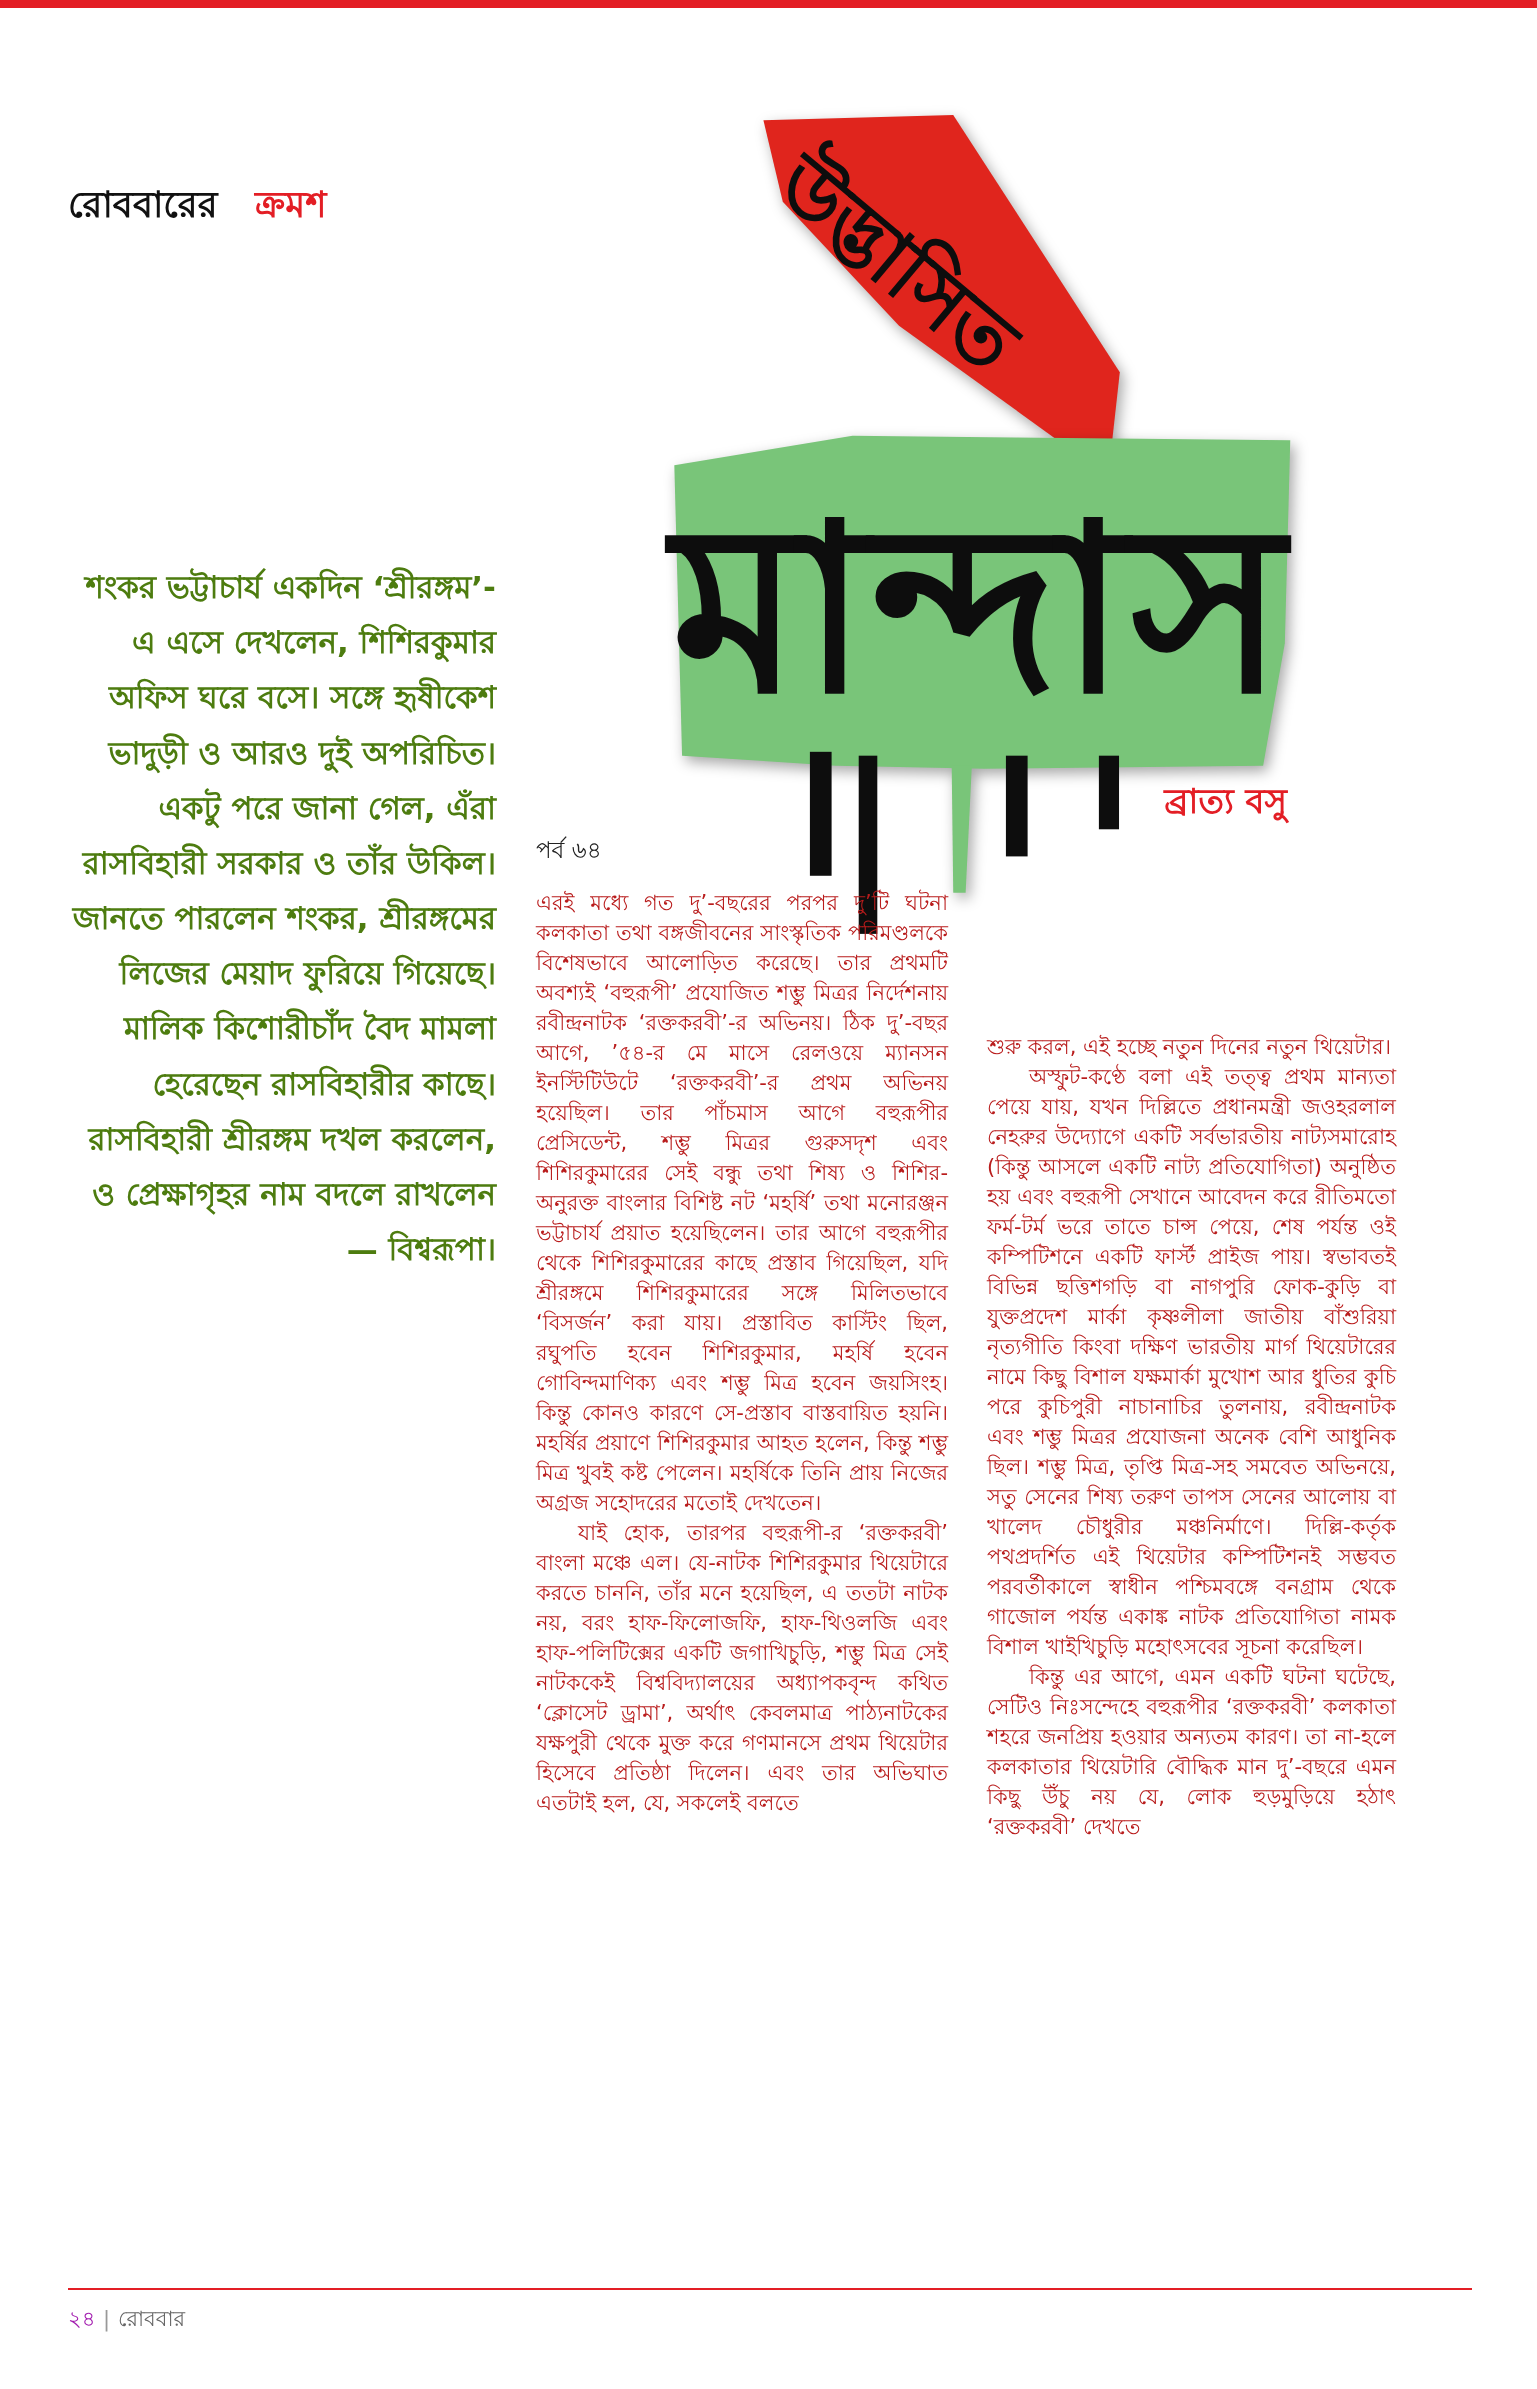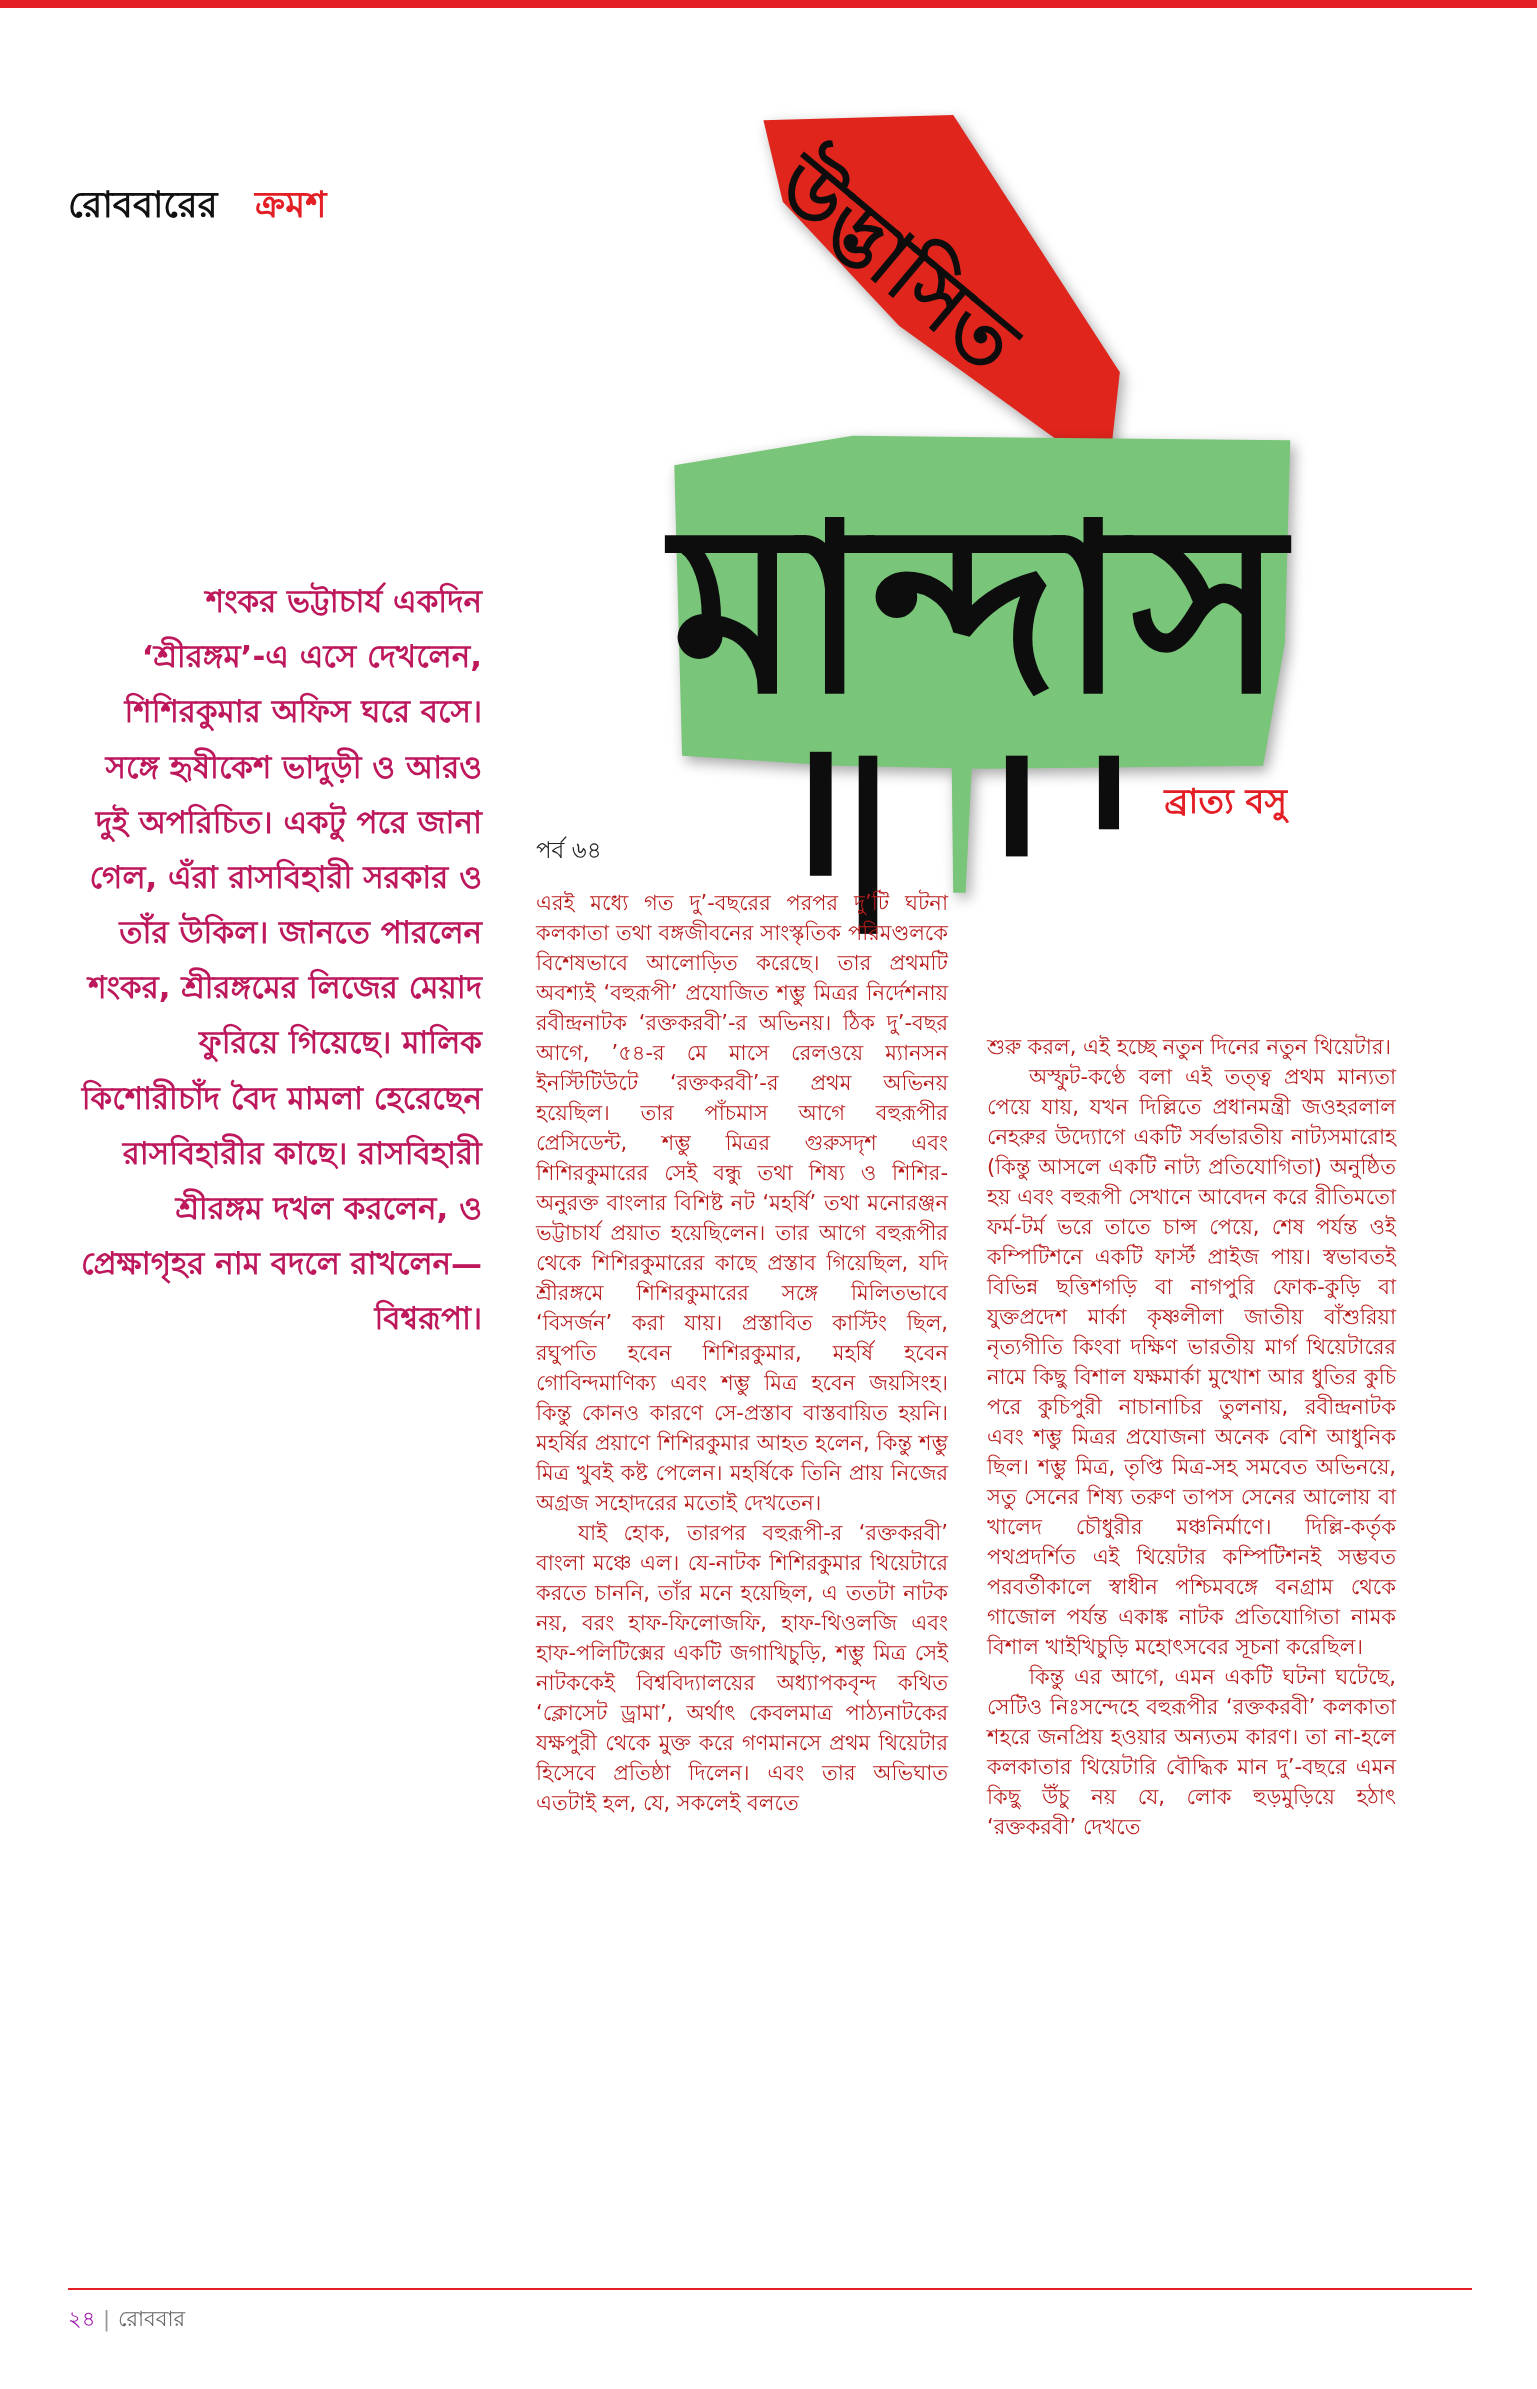--- a/index.html
+++ b/index.html
@@ -69,25 +69,25 @@
     width: 434px;
     text-align: right;
   }
   .intro-heading {
     margin: 0 0 28px 0;
     font-size: 37px;
     font-weight: 700;
     color: #111111;
   }
   .intro-body {
-    margin: 14px;
+    margin: 0;
     font-size: 31px;
     font-weight: 600;
     line-height: 1.78;
-    color: #be185d;
+    color: #4d7c0f;
   }
 
   .col {
     position: absolute;
     font-size: 21px;
     line-height: 1.43;
     color: #b91c1c;
     text-align: justify;
   }
   .col-1 { left: 536px;  top: 888px; width: 412px; }

